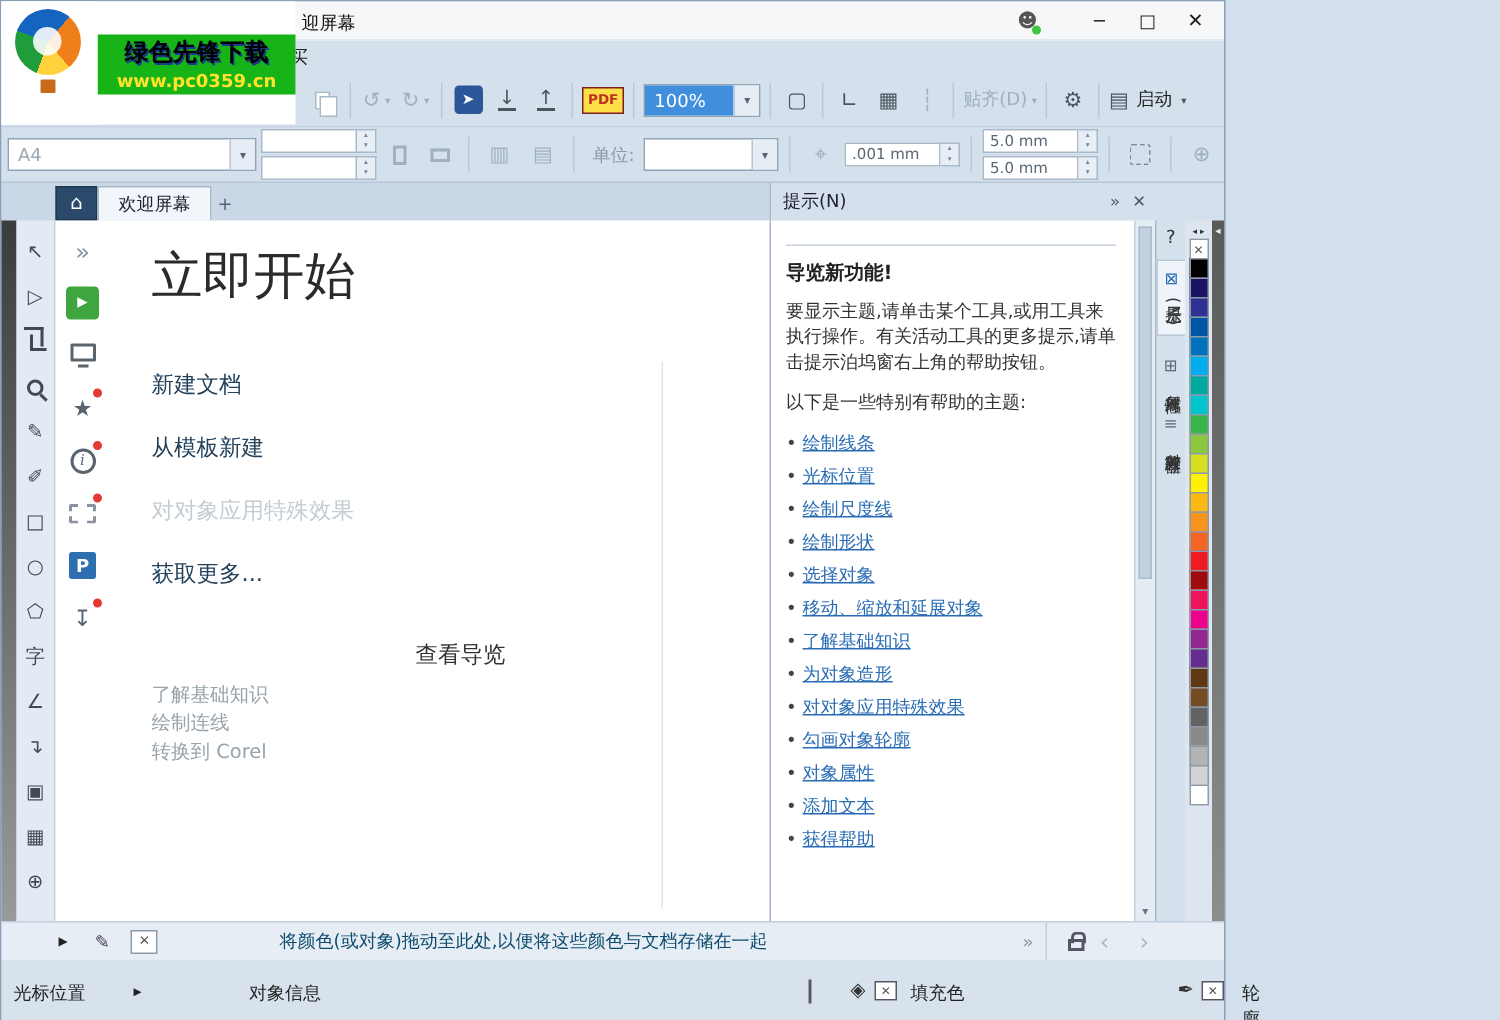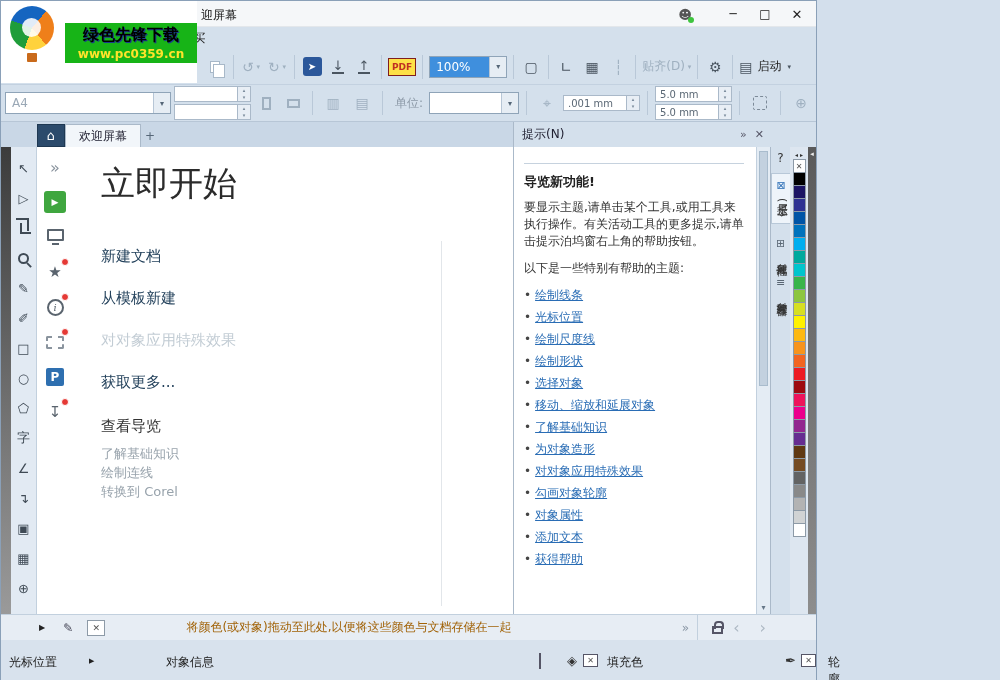--- a/index.html
+++ b/index.html
@@ -89,21 +89,21 @@
 .monitor::after{content:"";position:absolute;left:3px;bottom:-6px;width:7px;height:3px;border-bottom:2px solid #5a646e;}
 .infocirc{width:17px;height:17px;border:2px solid #5a646e;border-radius:50%;display:flex;align-items:center;justify-content:center;font-size:10px;font-style:italic;font-family:"DejaVu Serif","Liberation Serif",serif;color:#5a646e;}
 .dashedbox{width:18px;height:13px;border:2px dashed #8a949e;border-radius:2px;}
 .pbox{width:18px;height:18px;background:#2e6fb0;color:#fff;font-weight:bold;font-size:12px;display:flex;align-items:center;justify-content:center;border-radius:2px;}
 
 .wcontent{flex:1;padding:14px 0 0 28px;}
 .wheading{font-family:"DejaVu Serif","Liberation Serif",serif;font-size:34px;color:#2b2b2b;font-weight:400;}
 .startlinks{margin-top:28px;}
 .startlink{height:42px;font-size:15px;color:#24425c;display:flex;align-items:center;cursor:pointer;}
 .startlink.disabled{color:#c2ccd4;cursor:default;}
-.tourhead{margin-top:14px;font-size:15px;color:#333;}
+.tourhead{margin-top:24px;font-size:15px;color:#333;text-align:center;}
 .tourlinks{margin-top:8px;}
 .tourlink{font-size:13px;color:#98a3ac;line-height:19px;cursor:pointer;}
 .vdivider{position:absolute;left:404px;top:94px;bottom:8px;width:1px;background:#e2e6ea;}
 .textsize{position:absolute;top:2px;left:578px;display:flex;align-items:baseline;gap:16px;color:#222;}
 .ts-small{font-size:14px;cursor:pointer;}
 .ts-large{font-size:26px;cursor:pointer;}
 
 
 .docker{width:257px;background:#fff;border-left:1px solid #aab9c9;position:relative;padding:10px 26px 10px 10px;overflow:hidden;}
 .hrow{display:flex;align-items:flex-start;}
@@ -135,21 +135,21 @@
 .swatch{width:13px;height:14px;border:1px solid #8d9aa7;margin-top:-1px;cursor:pointer;}
 .swatch.none{background:#fff;display:flex;align-items:center;justify-content:center;font-size:8px;color:#555;}
 .redge{width:8px;background:linear-gradient(#5a5a5a,#8d8d8d);display:flex;justify-content:center;padding-top:3px;color:#eee;font-size:7px;}
 
 
 .bottombar{height:26px;display:flex;background:#e7edf4;border-top:1px solid #c2d0de;}
 .bleft{width:697px;display:flex;align-items:center;position:relative;border-right:1px solid #c2d0de;}
 .bplay{margin-left:38px;font-size:8px;color:#222;z-index:2;cursor:pointer;}
 .bpencil{margin-left:18px;font-size:12px;color:#445;z-index:2;cursor:pointer;}
 .bnone{margin-left:14px;width:18px;height:16px;background:#fff;border:1px solid #8d9aa7;display:flex;align-items:center;justify-content:center;font-size:9px;color:#555;z-index:2;cursor:pointer;}
-.bhint{position:absolute;left:0;right:0;text-align:center;color:#a16207;font-size:12px;}
+.bhint{position:absolute;left:0;right:0;text-align:center;color:#0c4a6e;font-size:12px;}
 .bchev{margin-left:auto;margin-right:8px;color:#8a97a5;font-size:12px;z-index:2;cursor:pointer;}
 .bright{flex:1;display:flex;align-items:center;}
 .lock{margin-left:14px;width:11px;height:8px;border:2px solid #556;position:relative;margin-top:5px;}
 .lock::before{content:"";position:absolute;left:0px;top:-7px;width:6px;height:6px;border:2px solid #556;border-bottom:none;border-radius:4px 4px 0 0;}
 .navarrows{margin-left:auto;margin-right:50px;display:flex;gap:20px;color:#aeb9c4;font-size:16px;}
 
 
 .statusbar{height:41px;position:relative;background:#d8e2ed;font-size:12px;}
 .sb-item{position:absolute;top:14px;color:#222;}
 .sb1{left:8px;}

